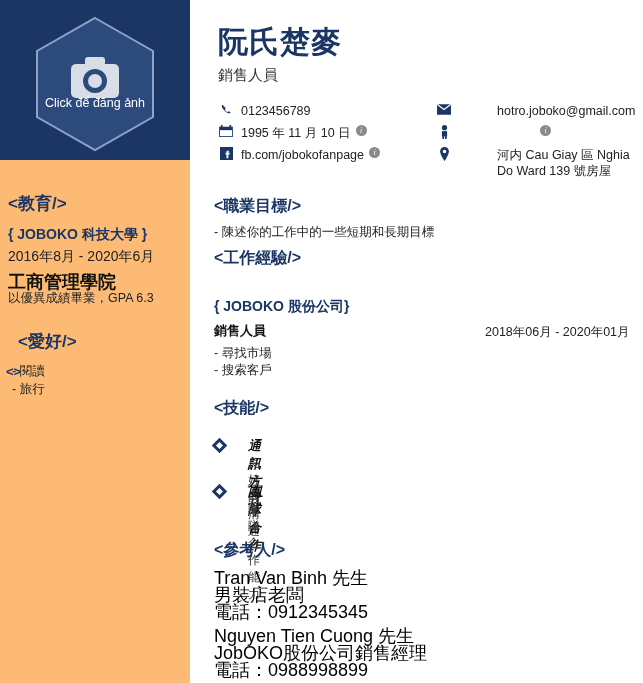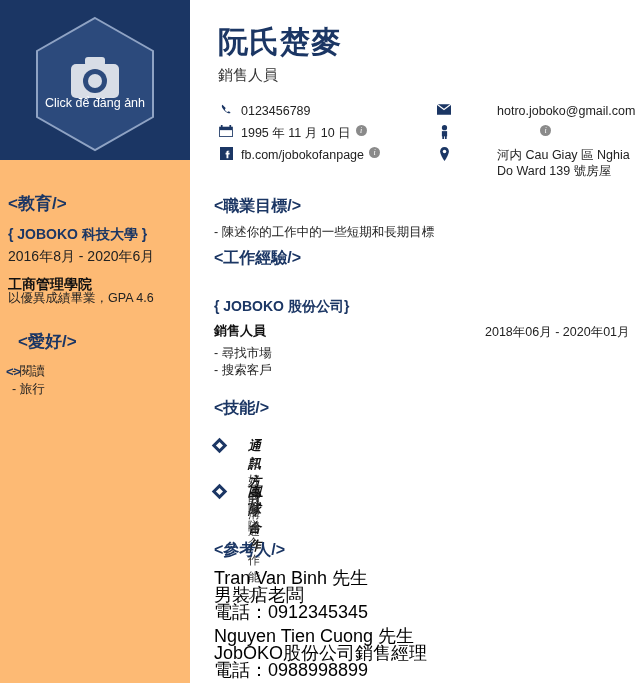--- a/index.html
+++ b/index.html
@@ -33,21 +33,21 @@
 
   .sec-head{
     color:#1b3664;font-weight:bold;font-size:17px;
     margin:0;padding:0;
   }
   .left-block{position:absolute;left:8px;width:180px;}
 
   #edu-head{top:192px;}
   .edu-org{position:absolute;left:8px;top:226px;font-size:14px;font-weight:bold;color:#1b3664;}
   .edu-date{position:absolute;left:8px;top:248px;font-size:14px;color:#222;}
-  .edu-major{position:absolute;left:8px;top:276px;font-size:14px;font-weight:bold;color:#111;text-align:center;}
+  .edu-major{position:absolute;left:8px;top:270px;font-size:18px;font-weight:bold;color:#111;text-align:center;}
   .edu-desc{position:absolute;left:8px;top:290px;font-size:12.5px;color:#222;width:180px;}
 
   #hobby-head{top:330px;margin-left:10px;}
   .hobby-icon{position:absolute;left:6px;top:364px;color:#1b3664;font-size:13px;font-weight:bold;}
   .hobby-list{position:absolute;left:12px;top:362px;font-size:12.5px;color:#222;line-height:18px;}
 
   
   .main{
     position:absolute;left:190px;top:0;width:453px;height:486px;
   }
@@ -129,21 +129,21 @@
           <circle cx="62" cy="65" r="7" fill="#d8dde6"></circle>
         </svg>
       </div>
       <div class="click-label">Click để đăng ảnh</div>
     </div>
 
     <div class="sec-head left-block" id="edu-head" style="position:absolute;">&lt;教育/&gt;</div>
     <div class="edu-org">{ JOBOKO 科技大學 }</div>
     <div class="edu-date">2016年8月 - 2020年6月</div>
     <div class="edu-major">工商管理學院</div>
-    <div class="edu-desc">以優異成績畢業，GPA 4.6</div>
+    <div class="edu-desc">以優異成績畢業，GPA 6.3</div>
 
     <div class="sec-head left-block" id="hobby-head" style="position:absolute;">&lt;愛好/&gt;</div>
     <div class="hobby-icon">&lt;&gt;</div>
     <div class="hobby-list">
       <div>- 閱讀</div>
       <div>- 旅行</div>
     </div>
   </div>
 
   <div class="main">

